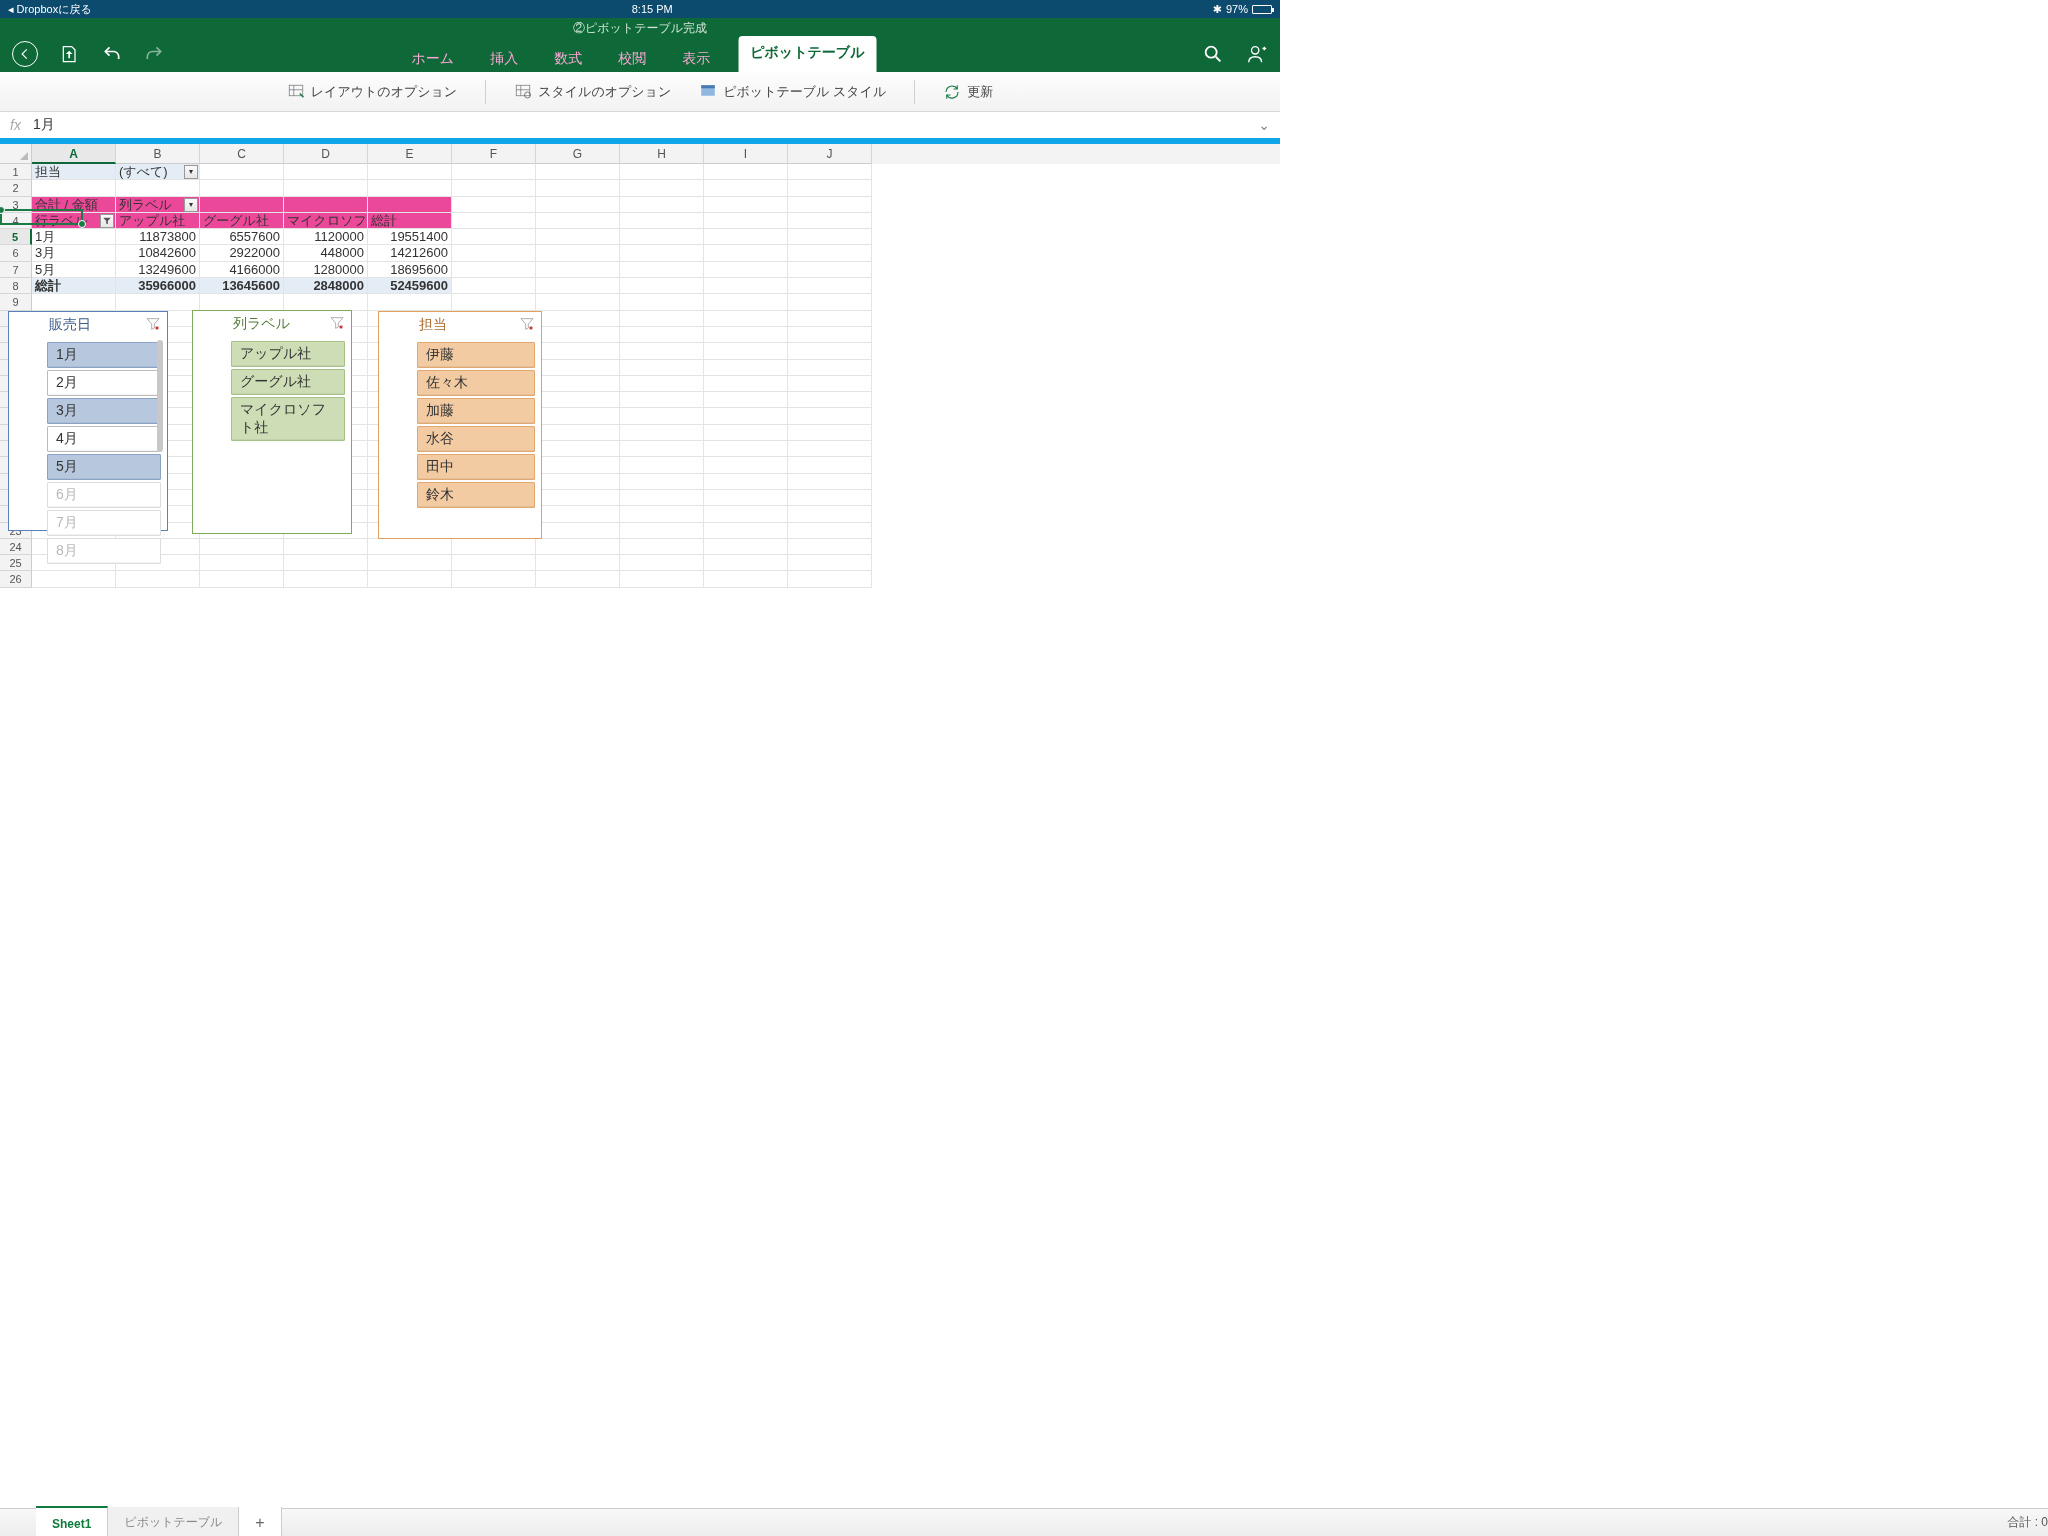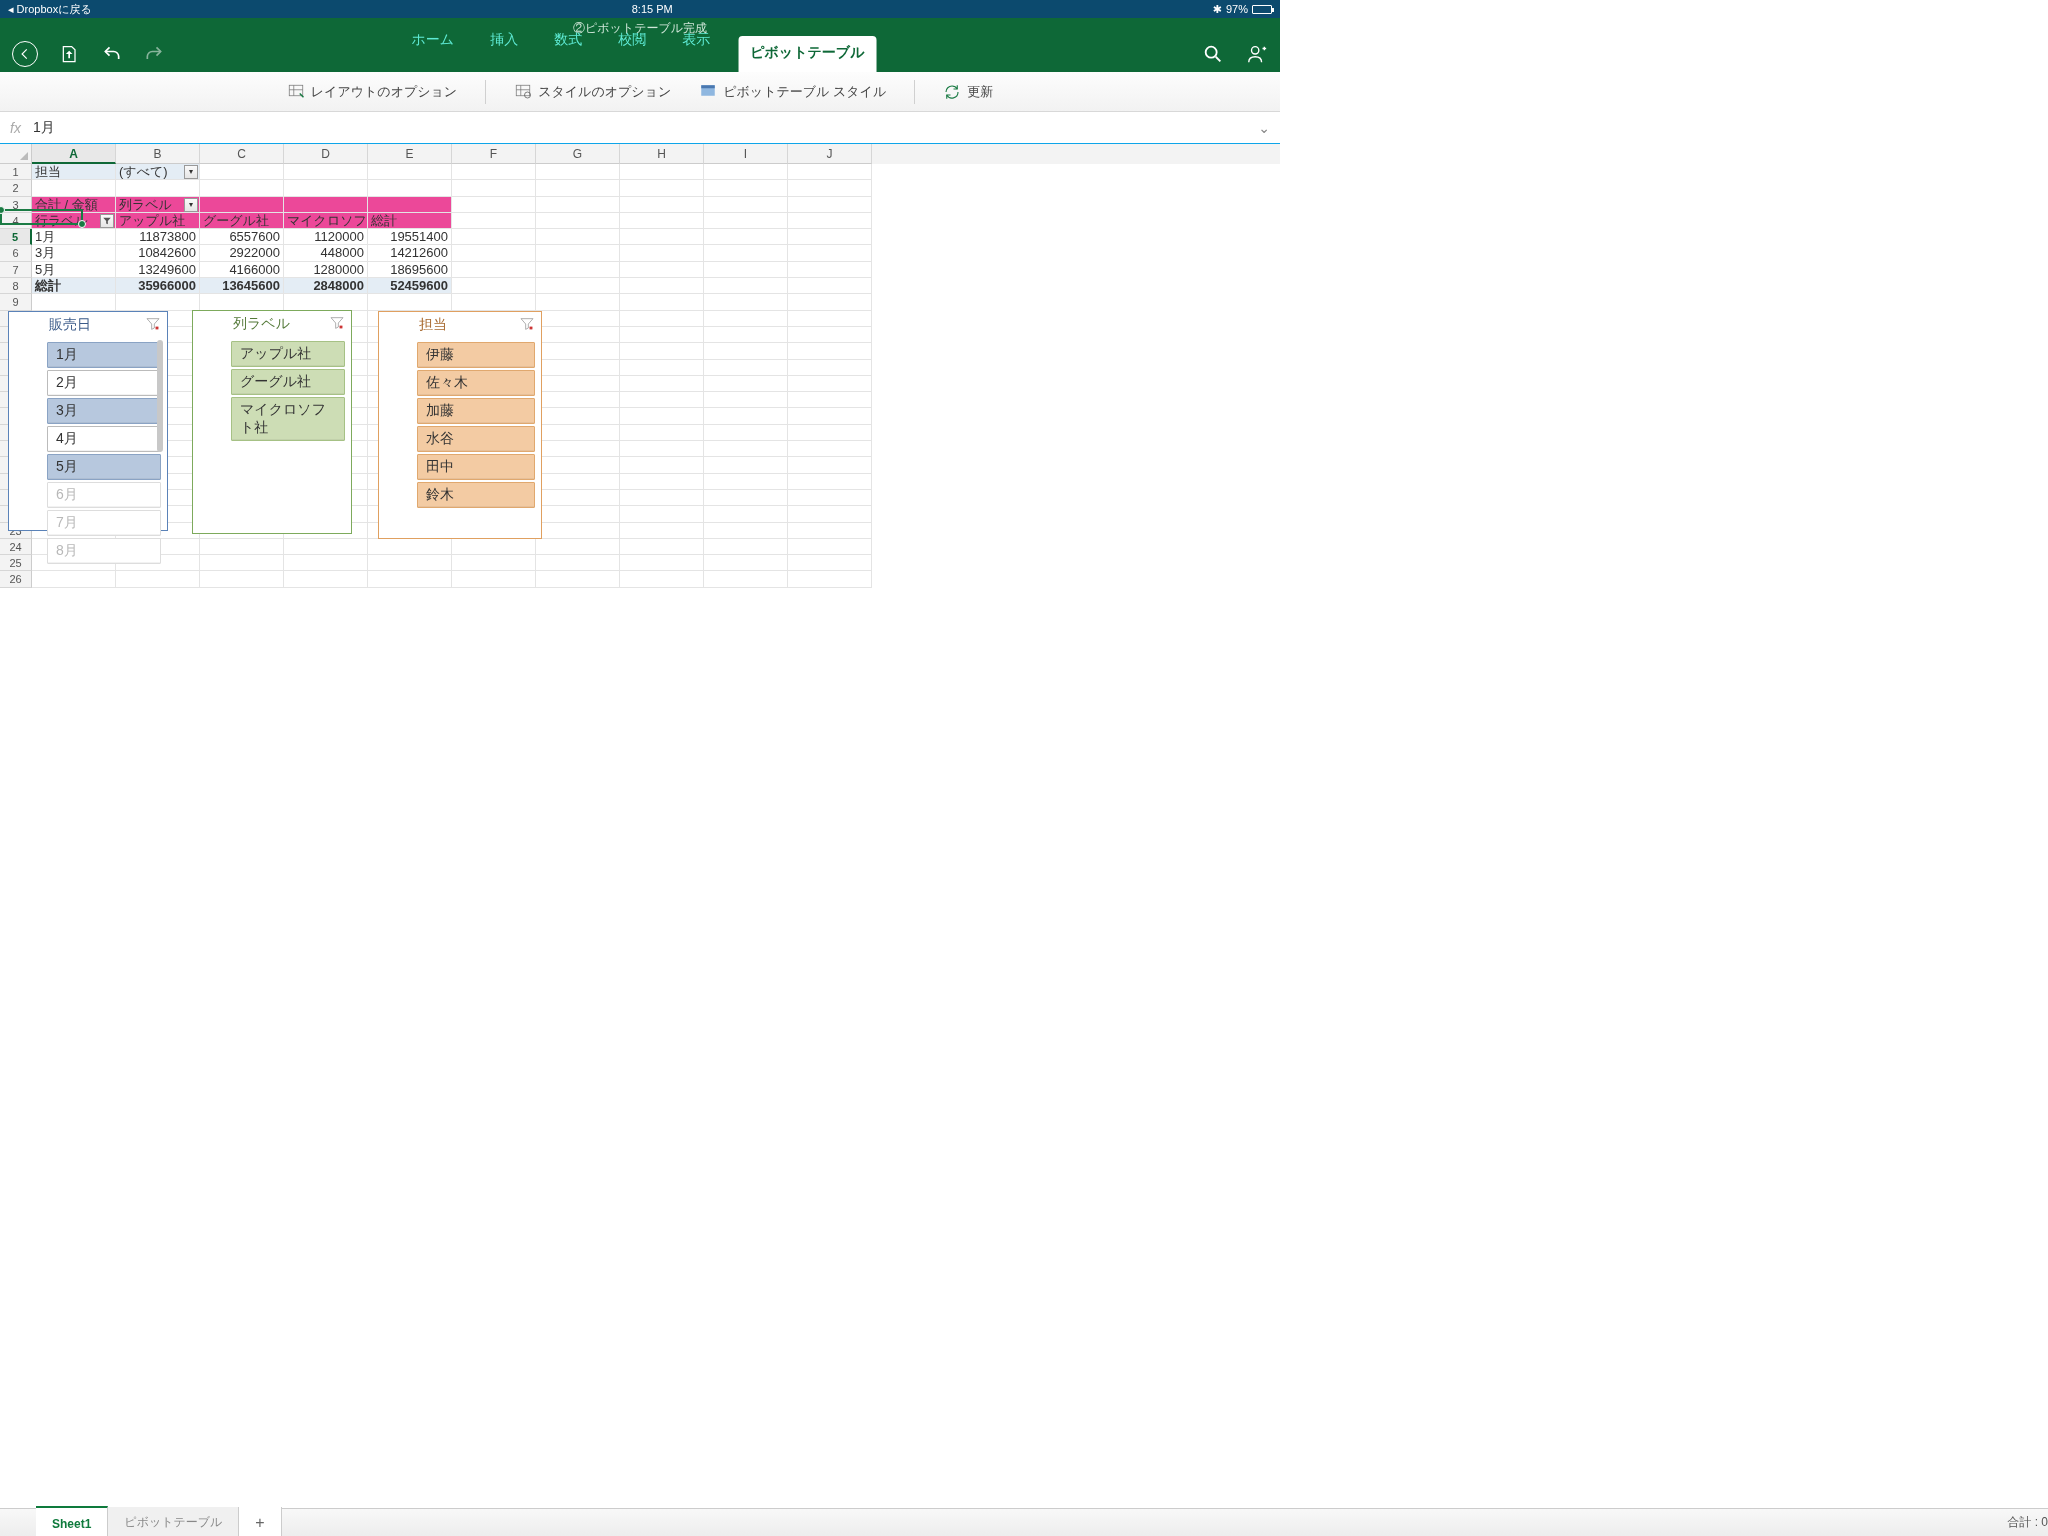--- a/index.html
+++ b/index.html
@@ -17,32 +17,32 @@
 
 .title-bar { background: #0e6837; color: #fff; height: 36px; display:flex; align-items:flex-start; justify-content:center; font-size: 12px; padding-top:2px;}
 .title-bar .title { color:#cfe6d8; }
 
 
 .main-toolbar { background: #0e6837; height: 36px; display:flex; align-items:center; padding: 0 12px; position:relative; margin-top:-18px;}
 .main-toolbar .icongroup-left { display:flex; gap:22px; align-items:center; }
 .main-toolbar svg { fill:#fff; }
 .circle-back { width:26px; height:26px; border:1.5px solid #fff; border-radius:50%; display:flex; align-items:center; justify-content:center;}
 .tabs-center { position:absolute; left:50%; transform:translateX(-50%); display:flex; align-items:flex-end; height:100%; gap: 20px;}
-.tab { color:#5eead4; font-size:14px; padding: 6px 8px 23px; cursor:pointer;}
+.tab { color:#f9a8d4; font-size:14px; padding: 6px 8px 4px; cursor:pointer;}
 .tab.active { background:#fff; color:#0e6837; font-weight:600; border-radius:4px 4px 0 0; padding:8px 12px 10px;}
 .icongroup-right { margin-left:auto; display:flex; gap:22px; align-items:center;}
 
 
 .ribbon { background: linear-gradient(#fdfdfd,#f2f2f2); border-bottom:1px solid #d8d8d8; height:40px; display:flex; align-items:center; justify-content:center; gap: 28px; font-size:13px; color:#444;}
 .ribbon .ritem { display:flex; align-items:center; gap:6px; cursor:pointer;}
 .ribbon .sep { width:1px; height:24px; background:#d0d0d0; }
 .ribbon svg { width:18px; height:18px; }
 
 
-.formula-bar { height:32px; border-bottom:1px solid #0ea5e9; display:flex; align-items:center; padding:0 10px; gap:12px;}
+.formula-bar { height:32px; border-bottom:6px solid #0ea5e9; display:flex; align-items:center; padding:0 10px; gap:12px;}
 .formula-bar .fx { font-style:italic; color:#aaa; font-size:14px;}
 .formula-bar .val { font-size:14px; color:#333; }
 .formula-bar .chev { margin-left:auto; color:#888; font-size:14px;}
 
 
 .sheet-wrap { position:relative; overflow:hidden; height: calc(960px - 18px - 18px - 36px - 40px - 32px - 28px); background:#fff;}
 .corner { position:absolute; left:0; top:0; width:32px; height:20px; background:#f3f3f3; border-right:1px solid #ccc; border-bottom:1px solid #ccc; z-index:3;}
 .corner::after{content:'';position:absolute;right:3px;bottom:3px;border-left:8px solid transparent;border-bottom:8px solid #bbb;}
 .col-headers { position:absolute; left:32px; top:0; right:0; height:20px; display:flex; z-index:2; background:#f3f3f3;}
 .col-h { width:84px; border-right:1px solid #d6d6d6; border-bottom:1px solid #ccc; text-align:center; font-size:12px; color:#555; line-height:20px;}

